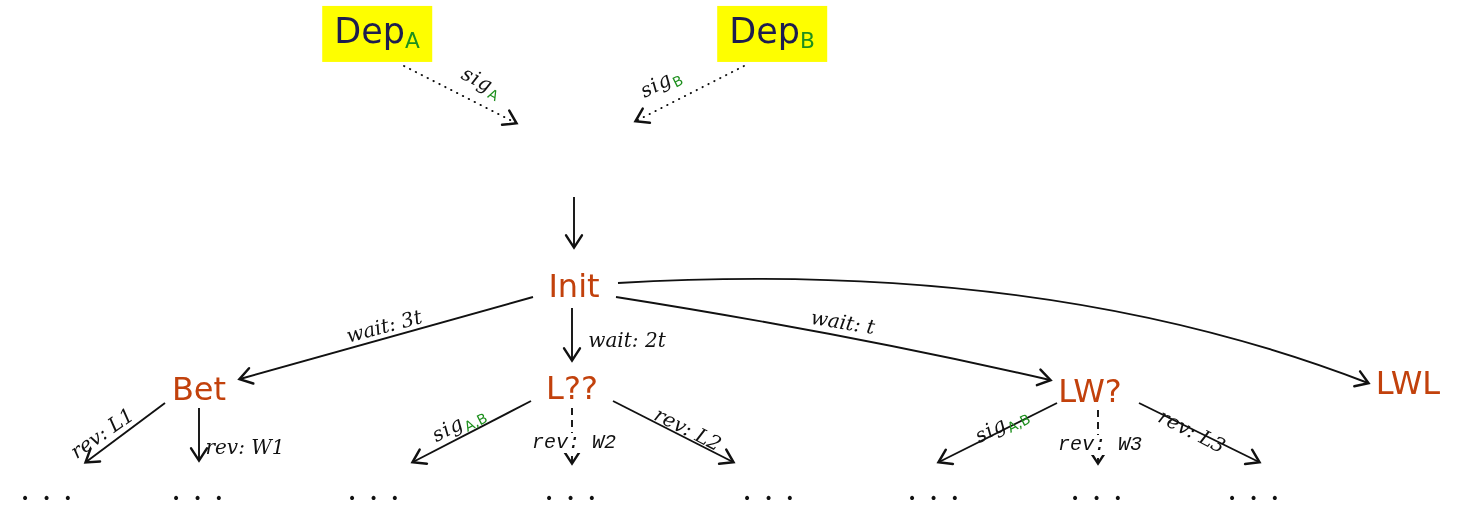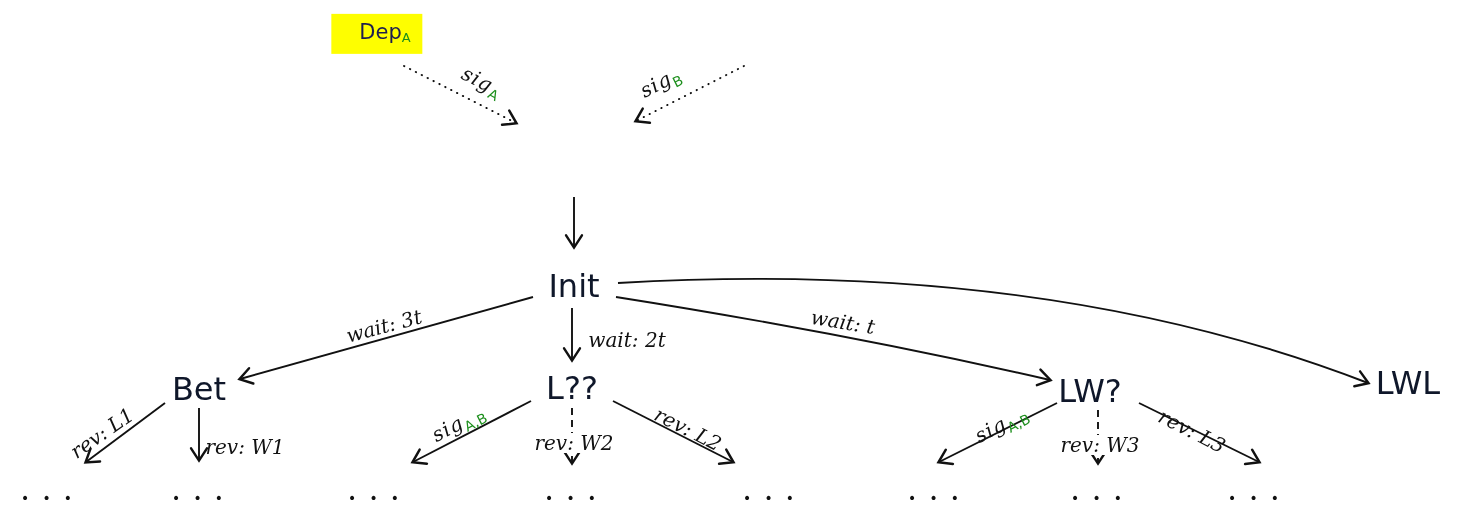--- a/index.html
+++ b/index.html
@@ -13,40 +13,40 @@
   #edges{position:absolute;left:0;top:0;width:1467px;height:521px;}
   .node{
     position:absolute;
     transform:translate(-50%,-50%);
     white-space:nowrap;
     line-height:1;
   }
   .yellow-box{
     background:#fefe00;
     color:#1d1d4f;
-    font-size:21px;
-    padding:8px 12px 10px 28px;
+    font-size:35px;
+    padding:8px 12px 10px 12px;
   }
   .state{
-    color:#0f172a;
+    color:#c2410c;
     font-size:32px;
   }
   .sub{
     font-size:0.62em;
     vertical-align:-0.25em;
     color:#1d8f1d;
   }
   .elabel{
     position:absolute;
     white-space:nowrap;
     font:italic 20px "DejaVu Serif", serif;
     color:#111111;
     line-height:1;
   }
-  .onLine{background:#ffffff;padding:0 4px;}
+  .onLine{background:#ffffff;padding:0 4px;font-family:Liberation Mono, monospace;}
   .sig{letter-spacing:1px;}
   .sig .sig-sub{
     font-family:"DejaVu Sans", sans-serif;
     font-style:normal;
     font-size:14px;
     vertical-align:-5px;
     color:#1d8f1d;
     letter-spacing:0;
   }
   .leaf{
@@ -83,20 +83,21 @@
       <path d="M 572 408 L 572 463" stroke-dasharray="7 5" marker-end="url(#arrV)"></path>
       <path d="M 613 401 L 733 462" marker-end="url(#arrV)"></path>
       <path d="M 1057 403 L 939 462" marker-end="url(#arrV)"></path>
       <path d="M 1098 410 L 1098 463" stroke-dasharray="7 5" marker-end="url(#arrV)"></path>
       <path d="M 1139 403 L 1259 462" marker-end="url(#arrV)"></path>
     </g>
   </svg>
 
   <div class="node yellow-box" style="left:377px;top:34px"><span>Dep</span><span class="sub">A</span></div>
 
+  <div class="node yellow-box" style="left:772px;top:34px"><span>Dep</span><span class="sub">B</span></div>
 
 
   <div class="node state" style="left:574px;top:286px"><span>Init</span></div>
 
   <div class="node state" style="left:199px;top:389px"><span>Bet</span></div>
 
   <div class="node state" style="left:572px;top:388px"><span>L??</span></div>
 
   <div class="node state" style="left:1090px;top:391px"><span>LW?</span></div>
 

